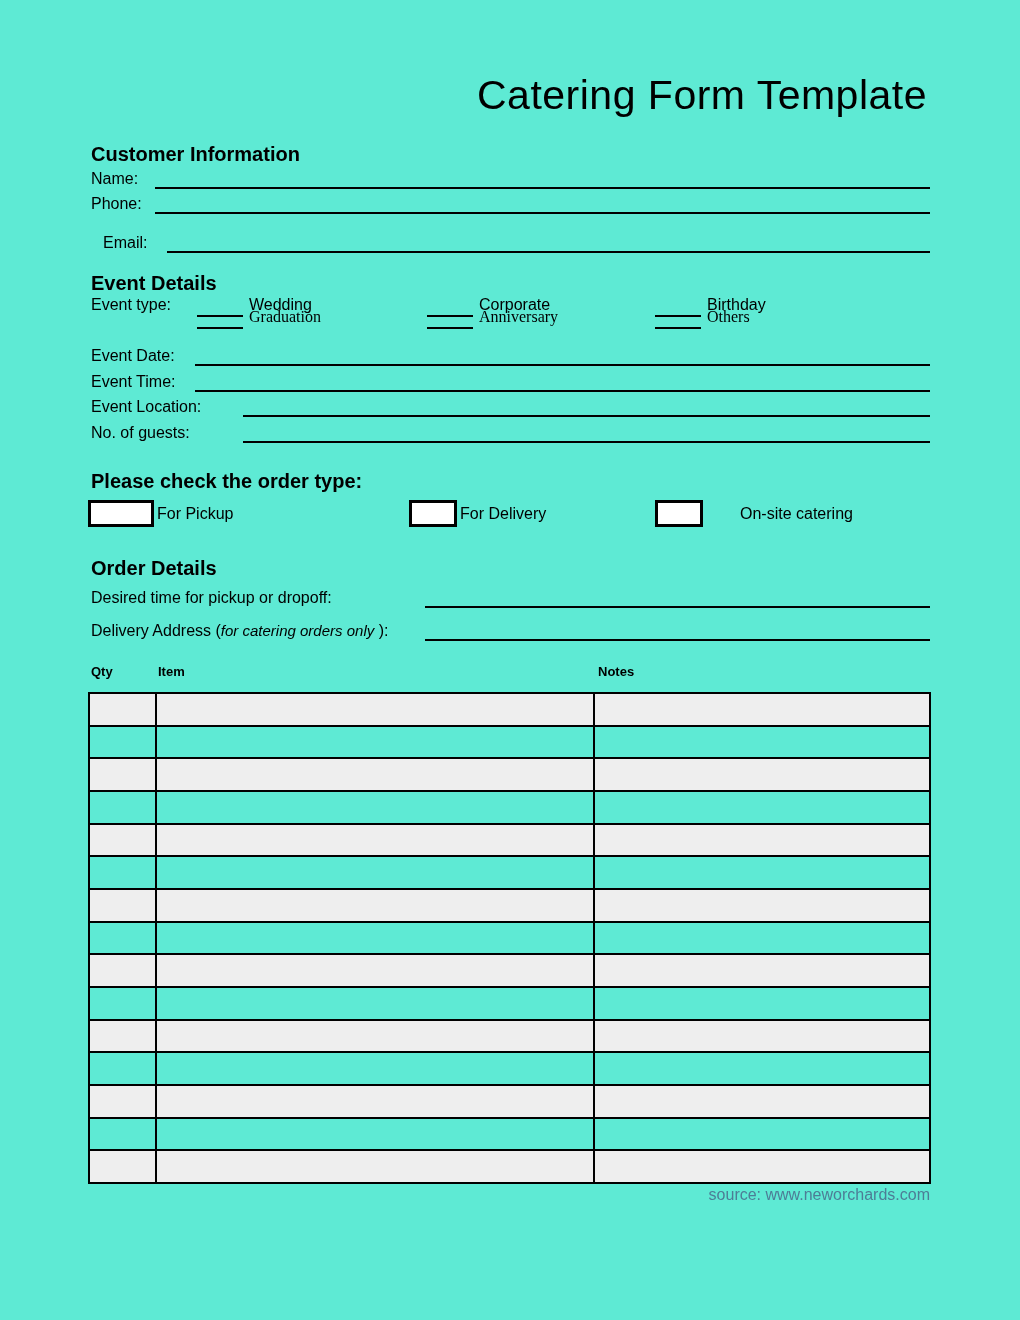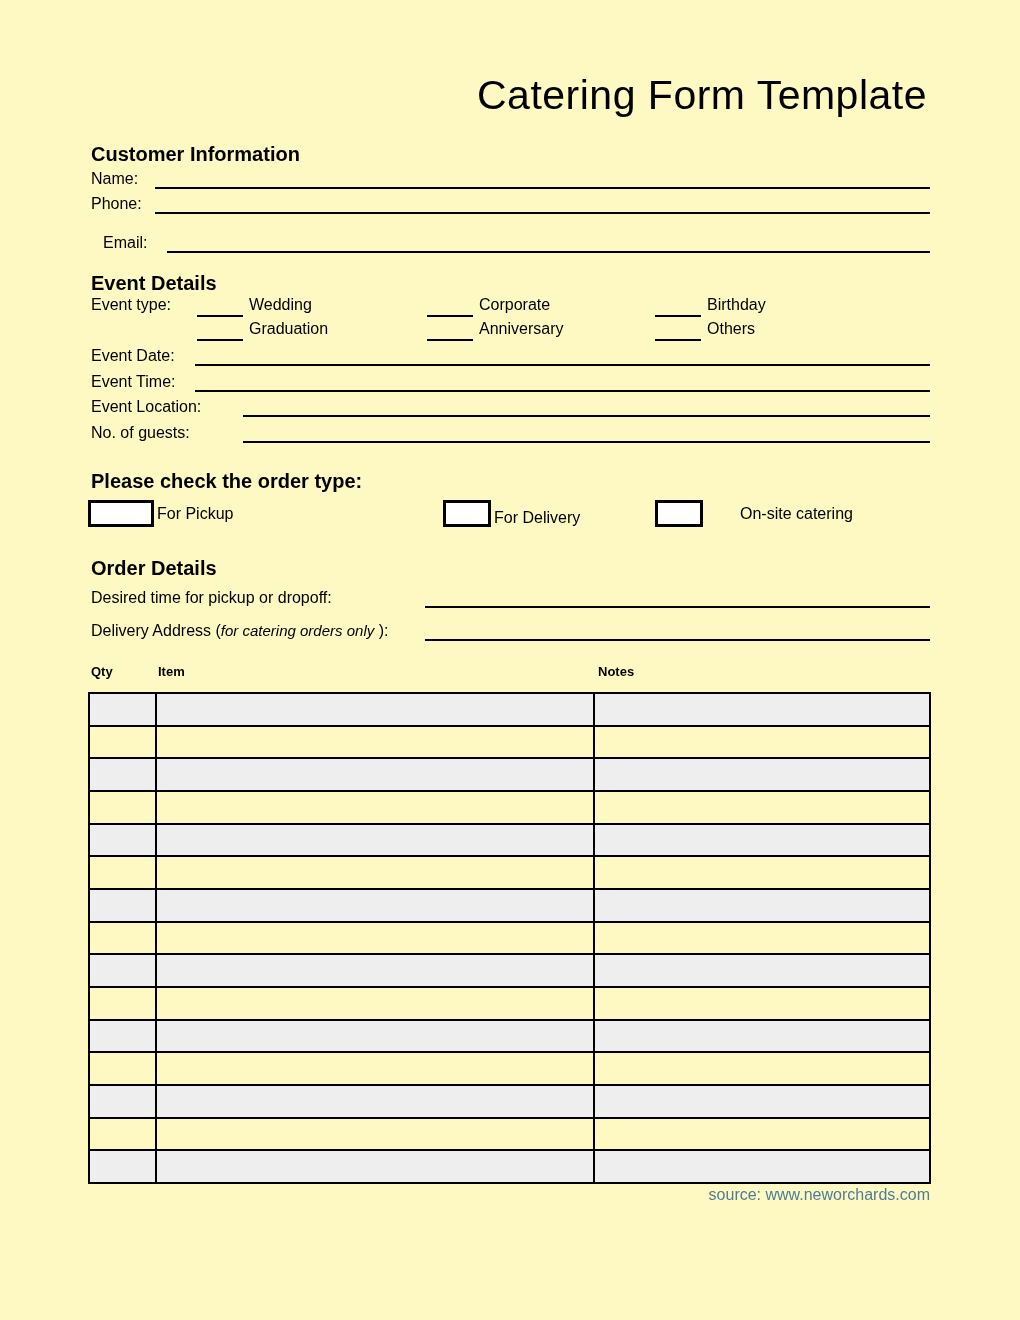--- a/index.html
+++ b/index.html
@@ -1,20 +1,20 @@
 <!DOCTYPE html>
 <html><head>
 <meta charset="utf-8">
 <style>
   * { margin:0; padding:0; box-sizing:border-box; }
   html,body { background:#ffffff; }
   .page {
     position:relative;
     width:1020px; height:1320px;
-    background:#fef9c3;
+    background:#5eead4;
     font-family:"Liberation Sans", sans-serif;
     color:#000000;
     overflow:hidden;
   }
   .title {
     position:absolute; top:72px; right:93px;
     font-size:41px; font-weight:400; letter-spacing:0.5px;
     white-space:nowrap;
   }
   .section { position:absolute; left:91px; right:90px; }
@@ -95,21 +95,21 @@
       <span class="et-cell et-c2">
         <span class="et-blank"></span>
         <span class="et-opt">Corporate</span>
       </span>
       <span class="et-cell et-c3">
         <span class="et-blank"></span>
         <span class="et-opt">Birthday</span>
       </span>
     </div>
 
-    <div class="et-row" style="top:44px;">
+    <div class="et-row" style="top:32px;font-family:Liberation Serif, serif;">
       <span class="et-spacer"></span>
       <span class="et-cell et-c1">
         <span class="et-blank"></span>
         <span class="et-opt">Graduation</span>
       </span>
       <span class="et-cell et-c2">
         <span class="et-blank"></span>
         <span class="et-opt">Anniversary</span>
       </span>
       <span class="et-cell et-c3">
@@ -136,21 +136,21 @@
     </div>
   </div>
 
   <div class="section" style="top:470px; left:88px; height:60px;">
     <div class="heading" style="padding-left:3px;">Please check the order type:</div>
     <div class="cb-row">
       <span class="cb-group" style="left:0;align-items:center;">
         <span class="cb-box w1"></span>
         <span class="cb-label">For Pickup</span>
       </span>
-      <span class="cb-group" style="left:355px;align-items:flex-end;">
+      <span class="cb-group" style="left:321px;">
         <span class="cb-box w2"></span>
         <span class="cb-label">For Delivery</span>
       </span>
       <span class="cb-group" style="left:567px;gap:34px;">
         <span class="cb-box w2"></span>
         <span class="cb-label">On-site catering</span>
       </span>
     </div>
   </div>
 

